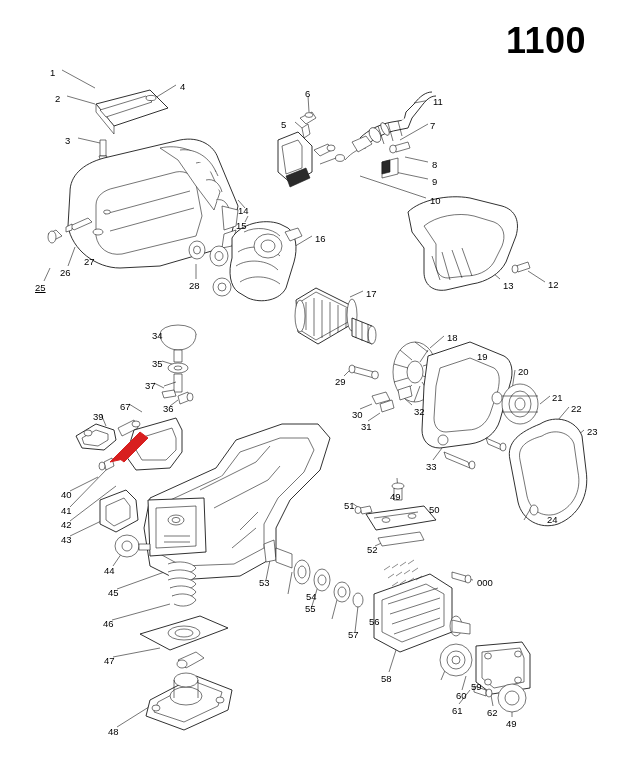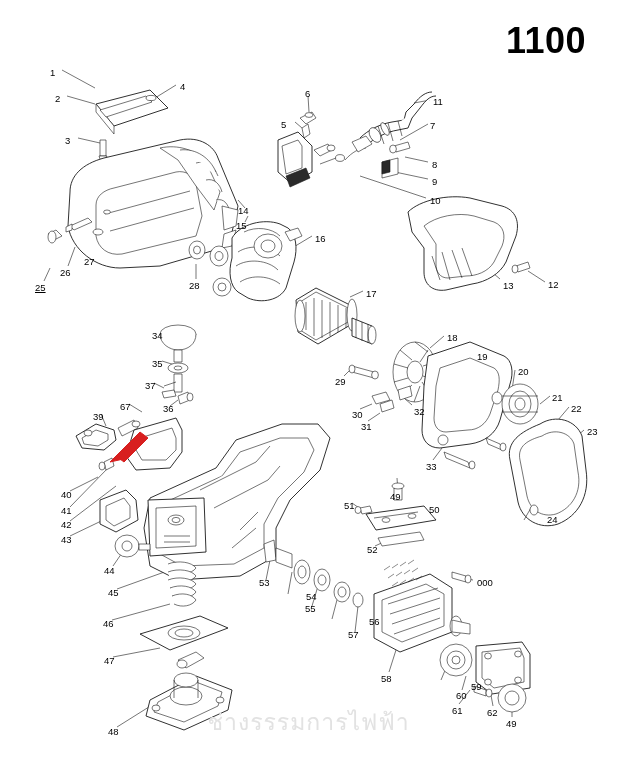--- a/index.html
+++ b/index.html
@@ -513,15 +513,14 @@
       <div class="callout" style="left: 348px; top: 630px;">57</div>
       <div class="callout" style="left: 381px; top: 674px;">58</div>
       <div class="callout" style="left: 434px; top: 682px; padding-left: 37px;">59</div>
       <div class="callout" style="left: 456px; top: 691px;">60</div>
       <div class="callout" style="left: 452px; top: 706px;">61</div>
       <div class="callout" style="left: 487px; top: 708px;">62</div>
       <div class="callout" style="left: 506px; top: 719px;">49</div>
       <div class="callout" style="left: 477px; top: 578px;">000</div>
     </div>
 
-  <div id="watermark">ช่างรรรมการไฟฟ้า</div>
 
 </div>
 
 </body></html>

